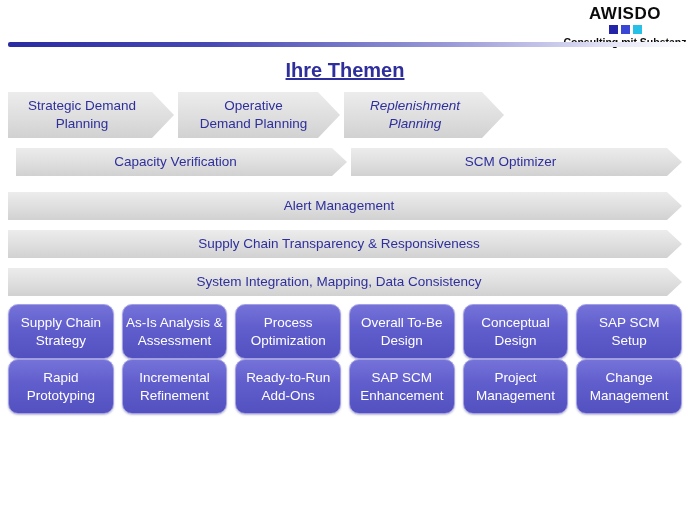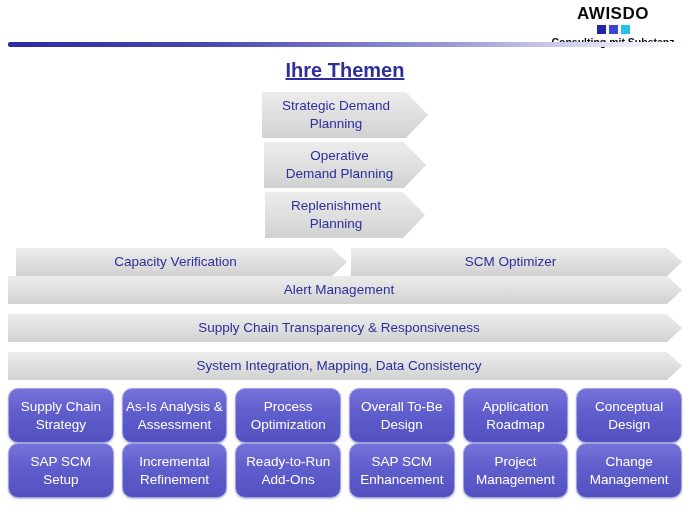--- a/index.html
+++ b/index.html
@@ -1,21 +1,21 @@
 <!DOCTYPE html>
 <html><head>
 <meta charset="utf-8">
 <style>
   * { margin:0; padding:0; box-sizing:border-box; }
   html,body { background:#fff; }
   body { font-family:"Liberation Sans", sans-serif; width:690px; height:517px; overflow:hidden; }
   .slide { position:relative; width:690px; height:517px; background:#fff; }
 
   
-  .logo { position:absolute; top:4px; right:12px; text-align:center; width:130px; }
+  .logo { position:absolute; top:4px; right:0; text-align:center; width:130px; }
   .logo-title { font-size:17px; font-weight:bold; color:#0b0b0b; letter-spacing:0.5px; }
   .logo-squares { display:flex; justify-content:center; gap:3px; margin:1px 0 2px; }
   .sq { width:9px; height:9px; display:inline-block; }
   .logo-tagline { font-size:10.5px; font-weight:bold; color:#0b0b0b; white-space:nowrap; }
 
   
   .divider { position:absolute; top:42px; left:8px; right:0; height:5px; border-radius:2px;
     background:linear-gradient(to right,#2b2ba2 0%,#4949b4 30%,#9a9ad8 65%,#e8e8f8 90%,#ffffff 100%); }
 
   .spacer-top { height:56px; }
@@ -30,24 +30,24 @@
   .arrow-row { display:flex; gap:4px; align-items:center; }
   .arrow {
     position:relative; display:flex; align-items:center; justify-content:center;
     background:linear-gradient(180deg,#ececec 0%,#dedede 55%,#d1d1d1 100%);
     color:#2e2f9c; font-size:13.5px; text-align:center; white-space:pre-line; line-height:1.35;
   }
   .arrow.small { height:28px; clip-path:polygon(0 0, calc(100% - 15px) 0, 100% 50%, calc(100% - 15px) 100%, 0 100%); }
   .arrow.tall  { height:46px; clip-path:polygon(0 0, calc(100% - 22px) 0, 100% 50%, calc(100% - 22px) 100%, 0 100%); }
   .arrow.tall .arrow-label { padding-right:18px; }
   .arrow.small .arrow-label { padding-right:12px; }
-  .row1 { margin-bottom:10px;flex-direction:column; }
-  .row2 { margin-bottom:0;padding-left:8px; }
+  .row1 { margin-bottom:10px; }
+  .row2 { margin-bottom:16px;padding-left:8px; }
   .row3, .row4 { margin-bottom:10px; }
-  .a1 { width:166px; } .a2 { width:162px;padding-left:7px; } .a3 { width:160px; } .a4 { width:174px; }
+  .a1 { width:166px; } .a2 { width:162px;padding-left:7px; } .a3 { width:160px;font-style:italic; } .a4 { width:174px; }
   .half { width:calc((100% - 4px)/2); }
   .full { width:100%; }
 
   
   .grid { margin:8px 8px 0; display:grid; grid-template-columns:repeat(6,1fr); gap:0 8px; }
   .svc {
     height:55px; border-radius:10px;
     background:linear-gradient(180deg,#7573d9 0%,#605dcc 45%,#5350bf 100%);
     border:1px solid #a3a1e4;
     box-shadow:0 1px 2px rgba(60,60,120,0.35);
@@ -119,27 +119,27 @@
 
   <div class="grid">
     <div class="svc">Supply Chain
 Strategy</div>
     <div class="svc">As-Is Analysis &amp;
 Assessment</div>
     <div class="svc">Process
 Optimization</div>
     <div class="svc">Overall To-Be
 Design</div>
-    <div class="svc">Application
-Roadmap</div>
 
     <div class="svc">Conceptual
 Design</div>
     <div class="svc">SAP SCM
 Setup</div>
+    <div class="svc">Rapid
+Prototyping</div>
     <div class="svc">Incremental
 Refinement</div>
 
     <div class="svc">Ready-to-Run
 Add-Ons</div>
     <div class="svc">SAP SCM
 Enhancement</div>
     <div class="svc">Project
 Management</div>
     <div class="svc">Change

